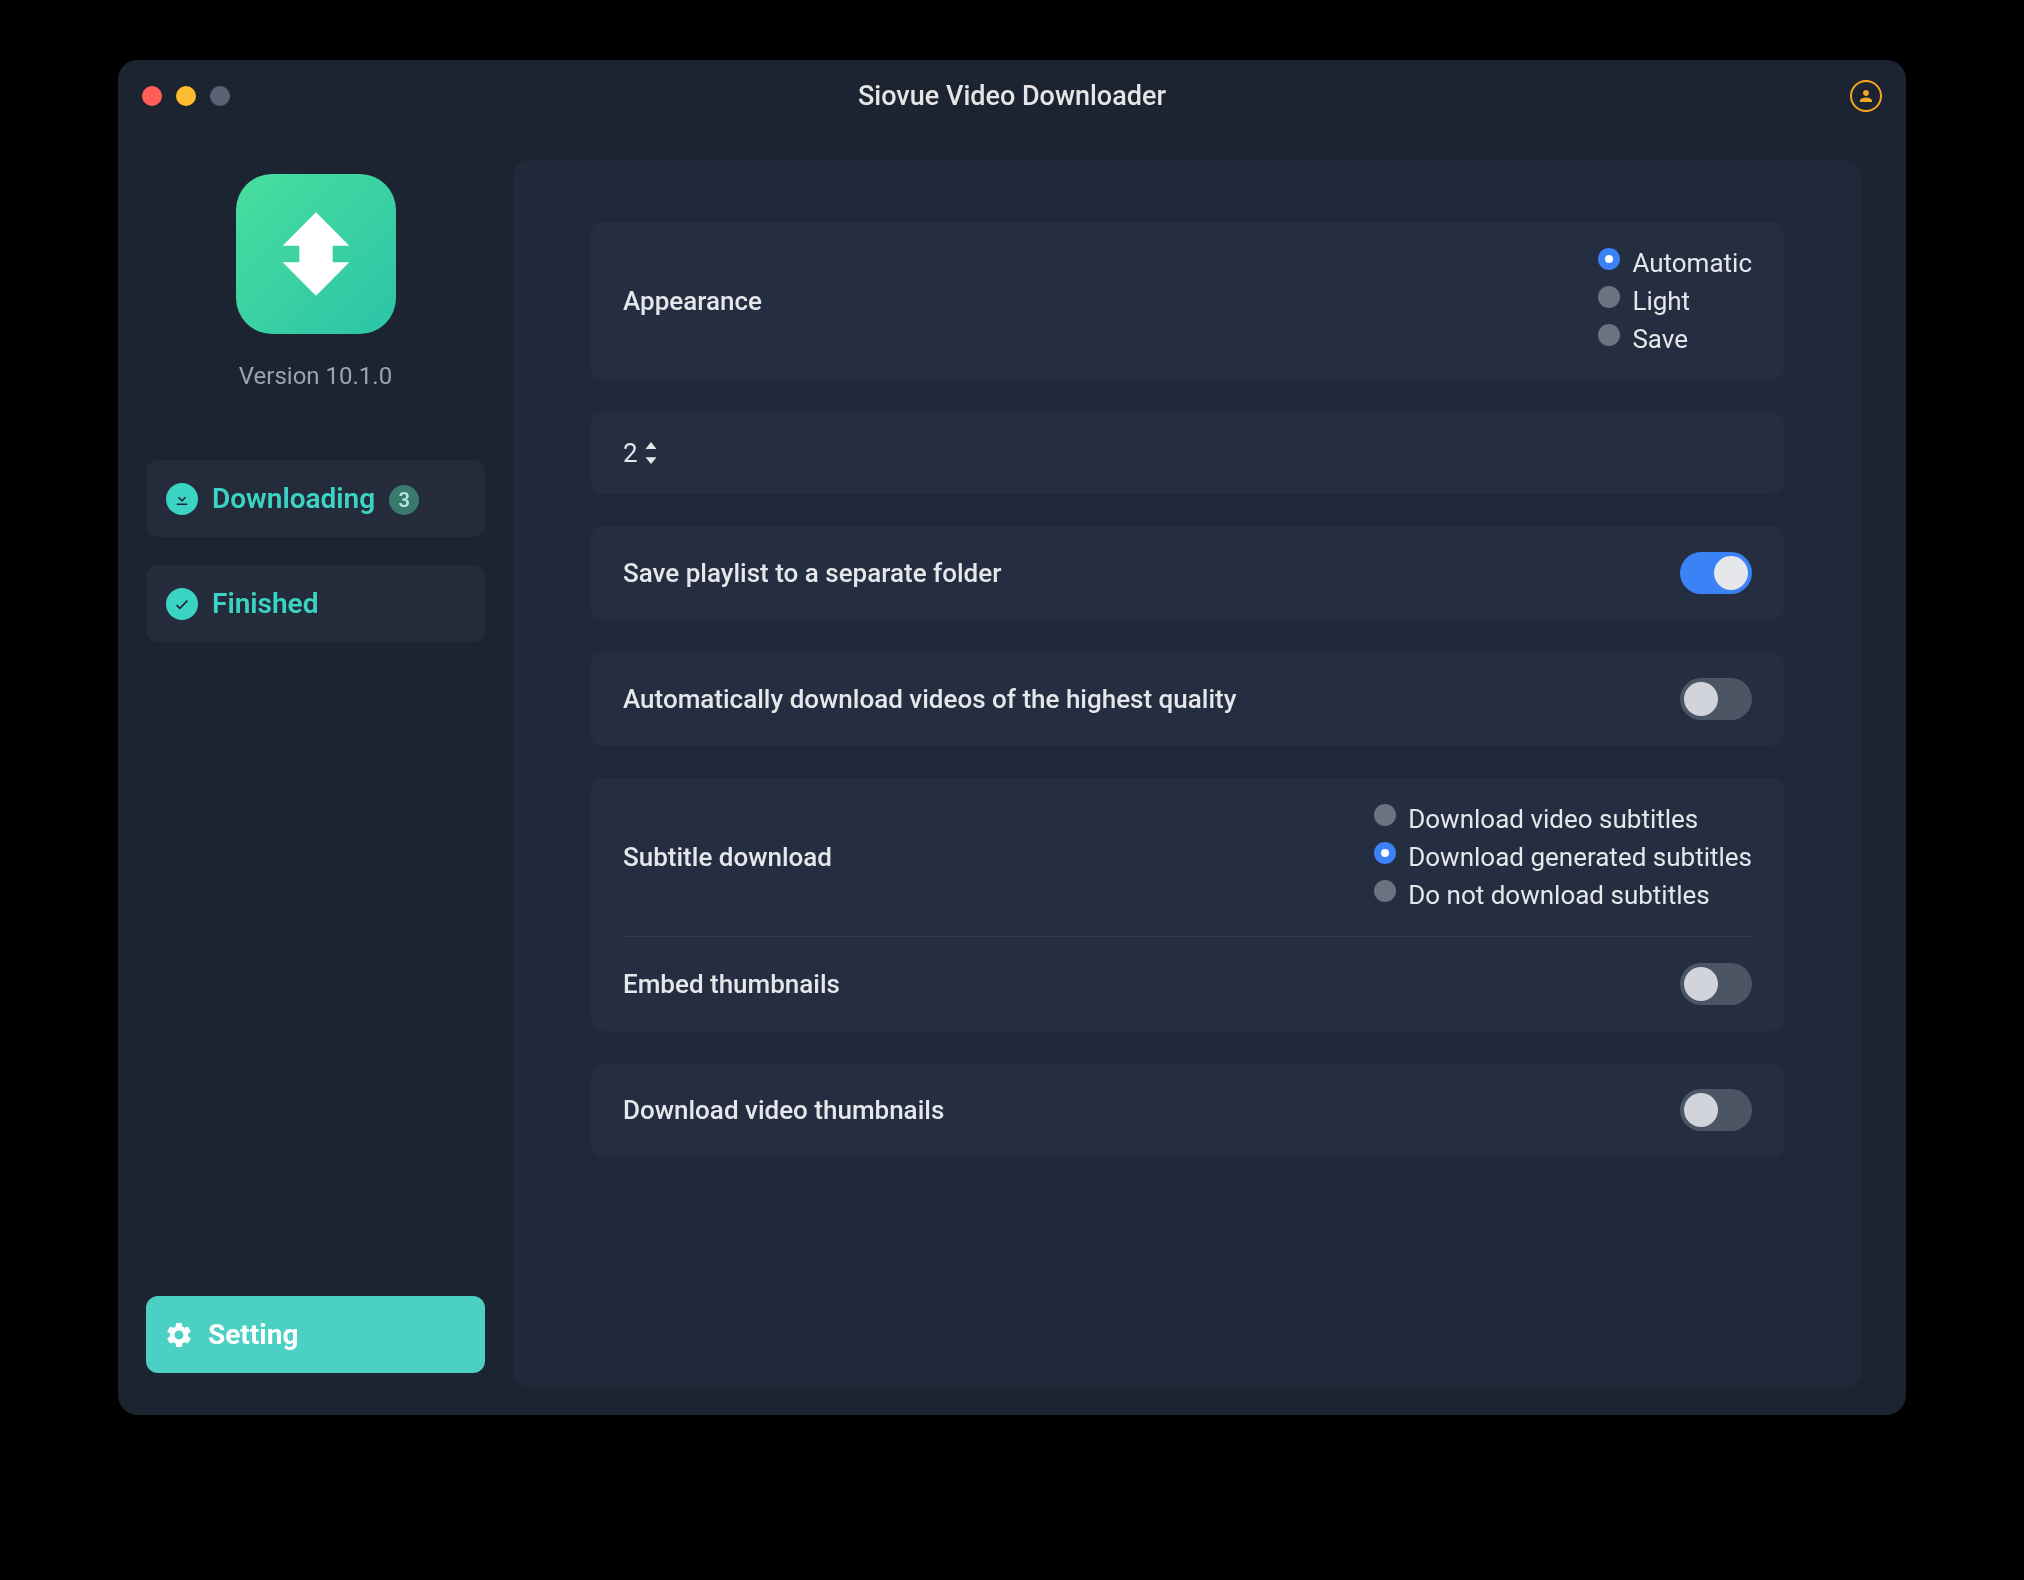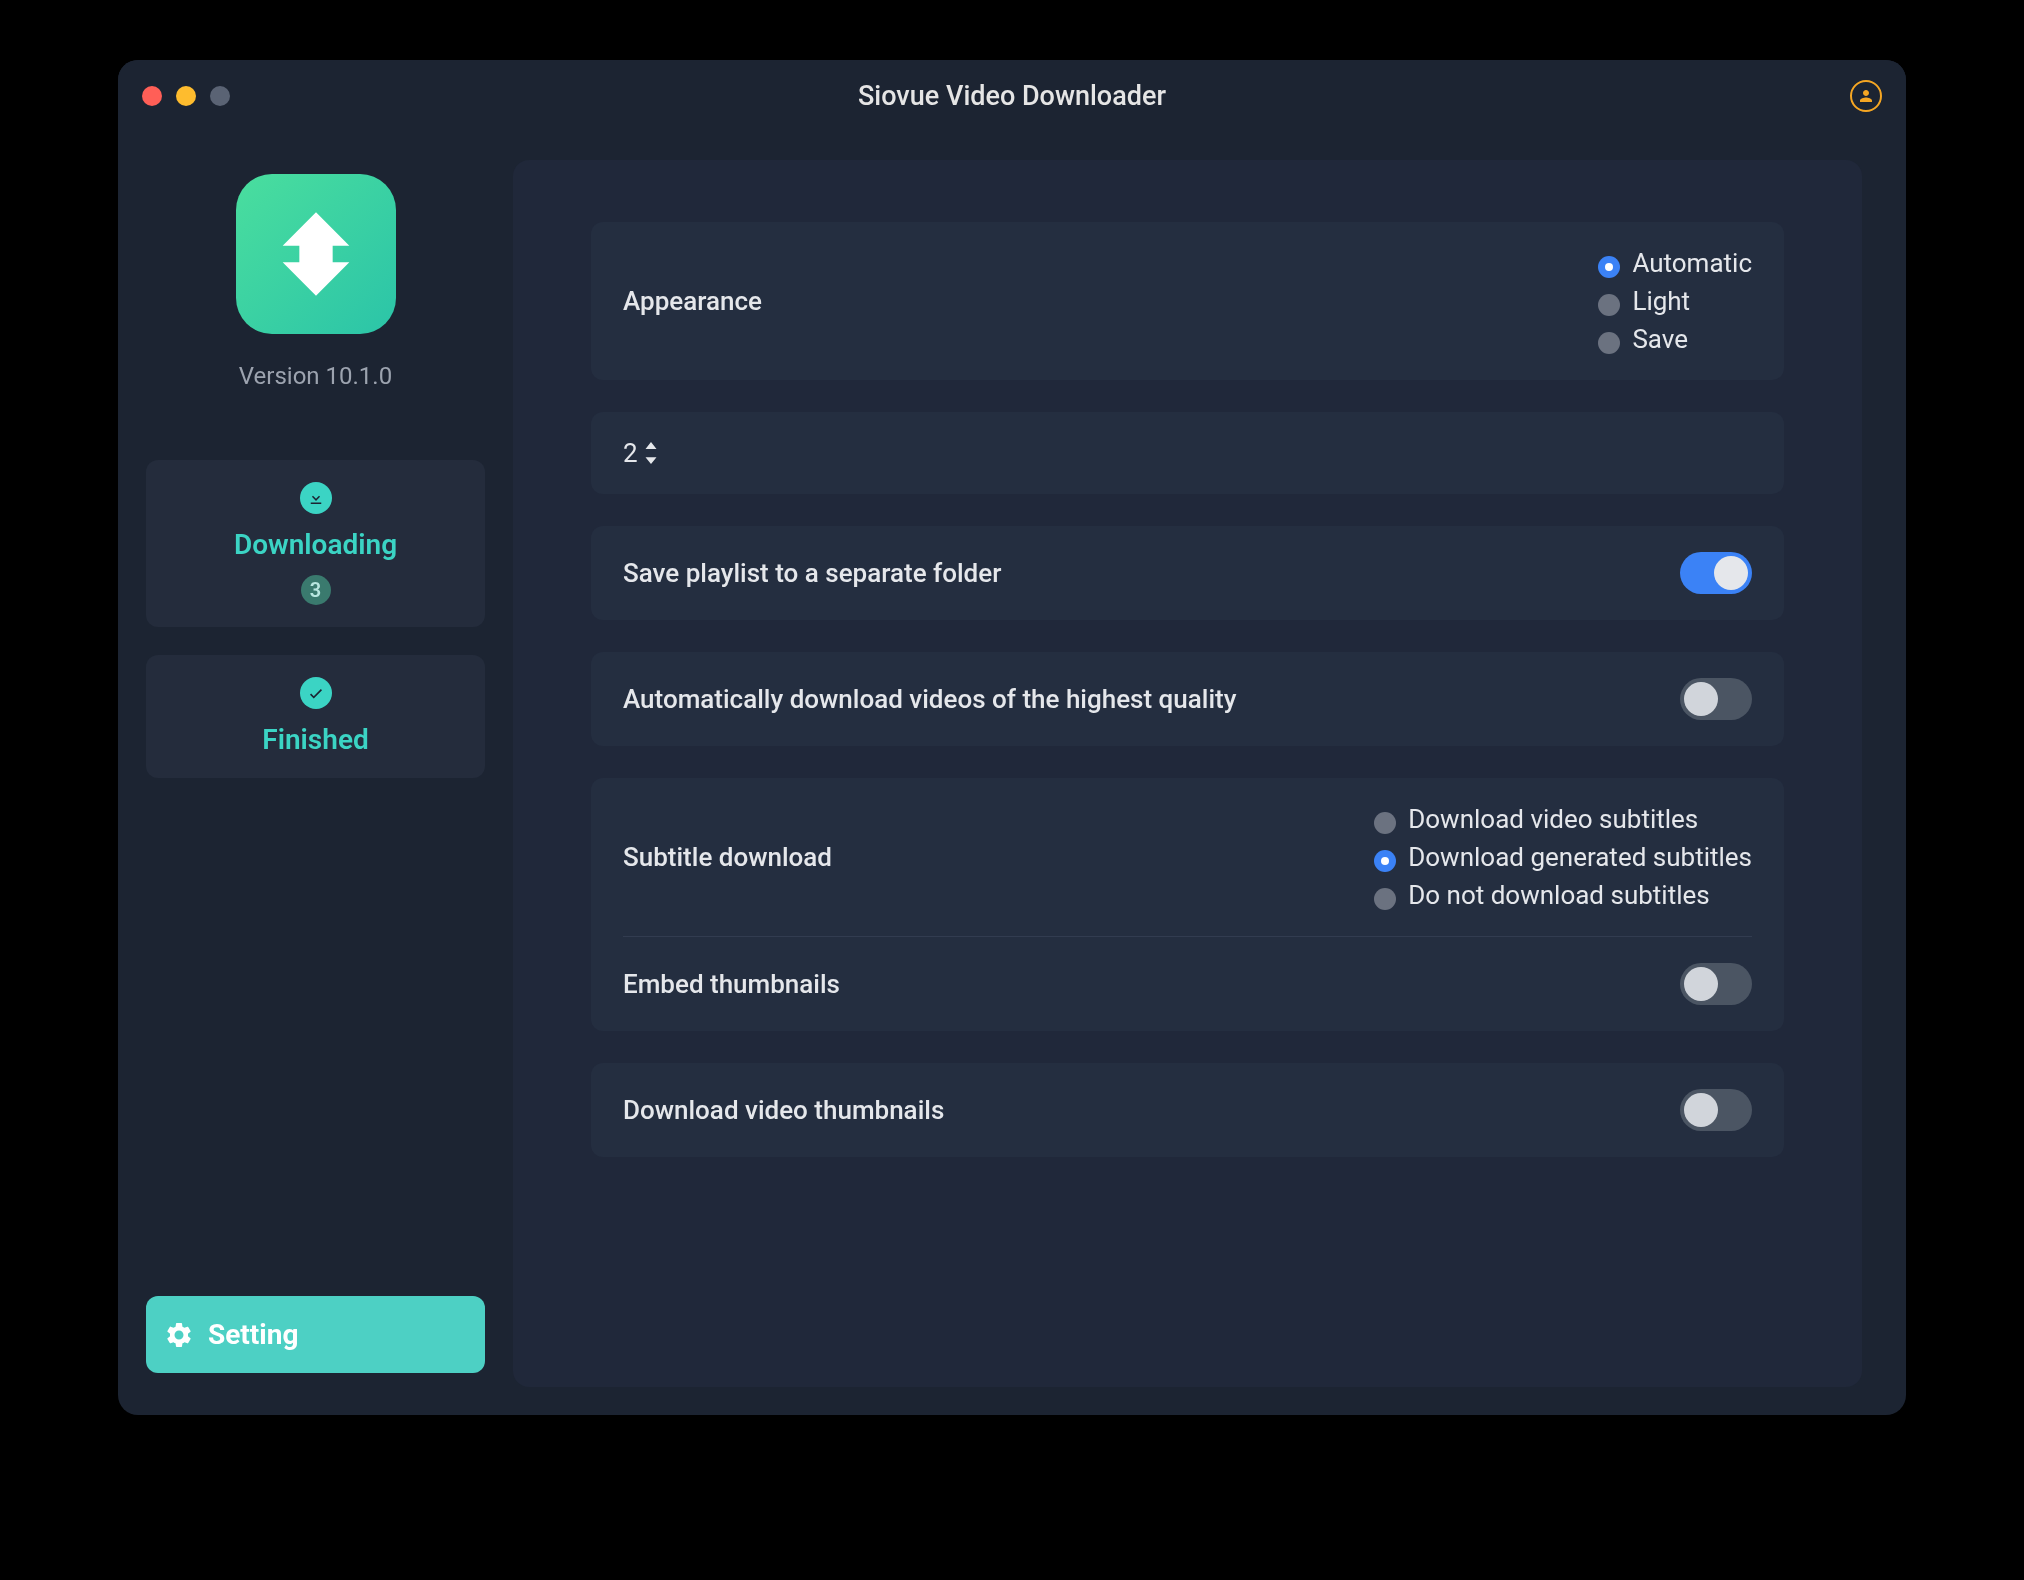--- a/index.html
+++ b/index.html
@@ -104,27 +104,26 @@
       margin-top: 28px;
     }
     .nav {
       margin-top: 70px;
       display: flex;
       flex-direction: column;
       gap: 28px;
     }
     .nav-item {
       display: flex;
-      align-items: center;
+      align-items: flex-end;
       gap: 14px;
       padding: 22px 20px;
       border-radius: 12px;
       background: #242c3c;
       cursor: pointer;
-      flex-direction: column;
     }
     .nav-icon {
       width: 32px;
       height: 32px;
       border-radius: 50%;
       background: #3bd4c4;
       display: flex;
       align-items: center;
       justify-content: center;
     }
@@ -214,21 +213,21 @@
       font-size: 26px;
       font-weight: 500;
     }
     .radio-group {
       display: flex;
       flex-direction: column;
       gap: 8px;
     }
     .radio-item {
       display: flex;
-      align-items: flex-end;
+      align-items: flex-start;
       gap: 12px;
       cursor: pointer;
     }
     .radio {
       width: 22px;
       height: 22px;
       border-radius: 50%;
       background: #6b7280;
       flex-shrink: 0;
       position: relative;

